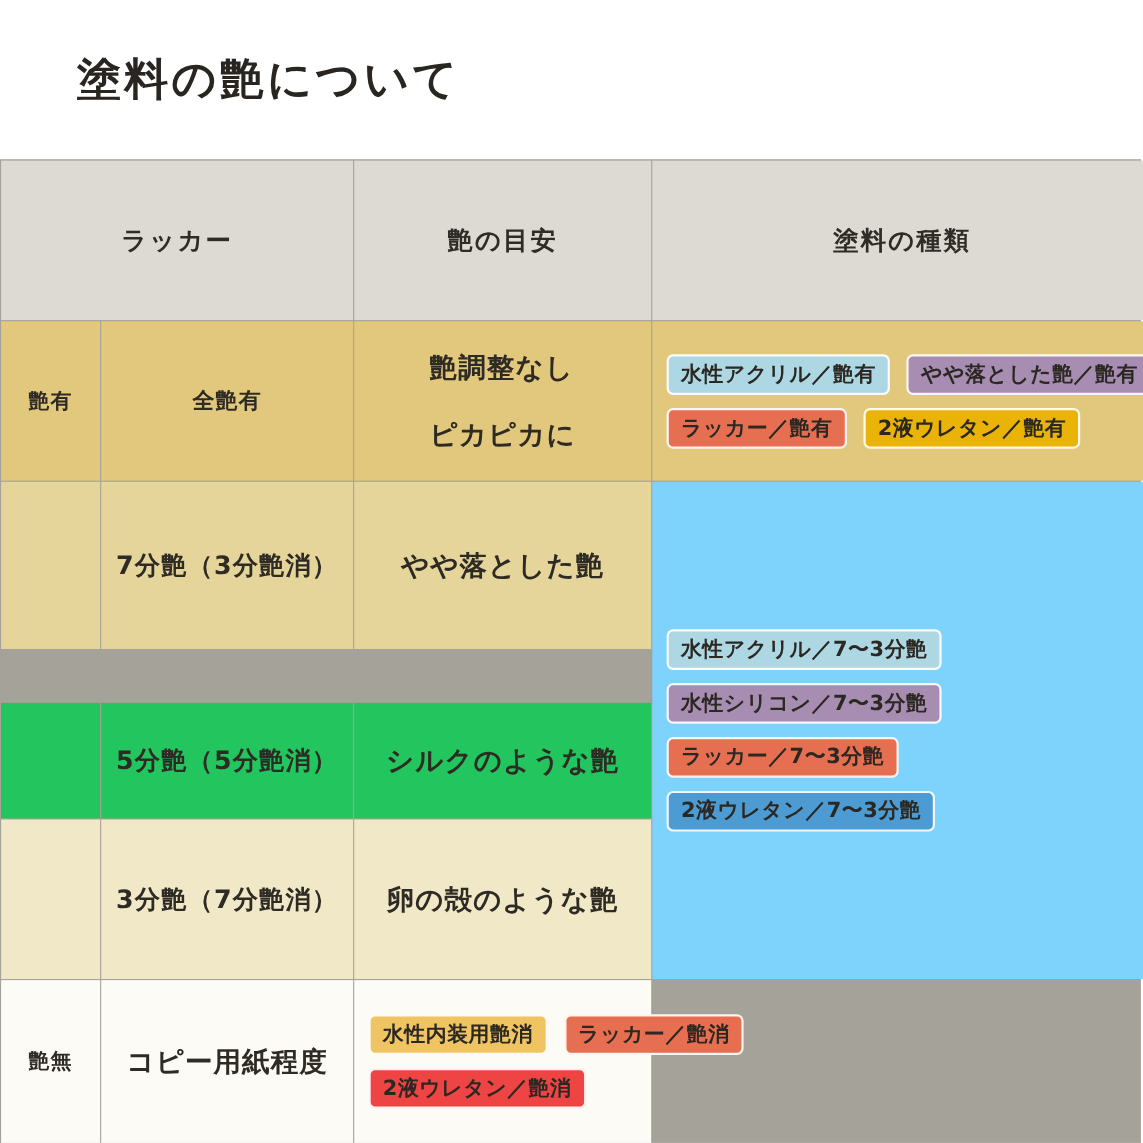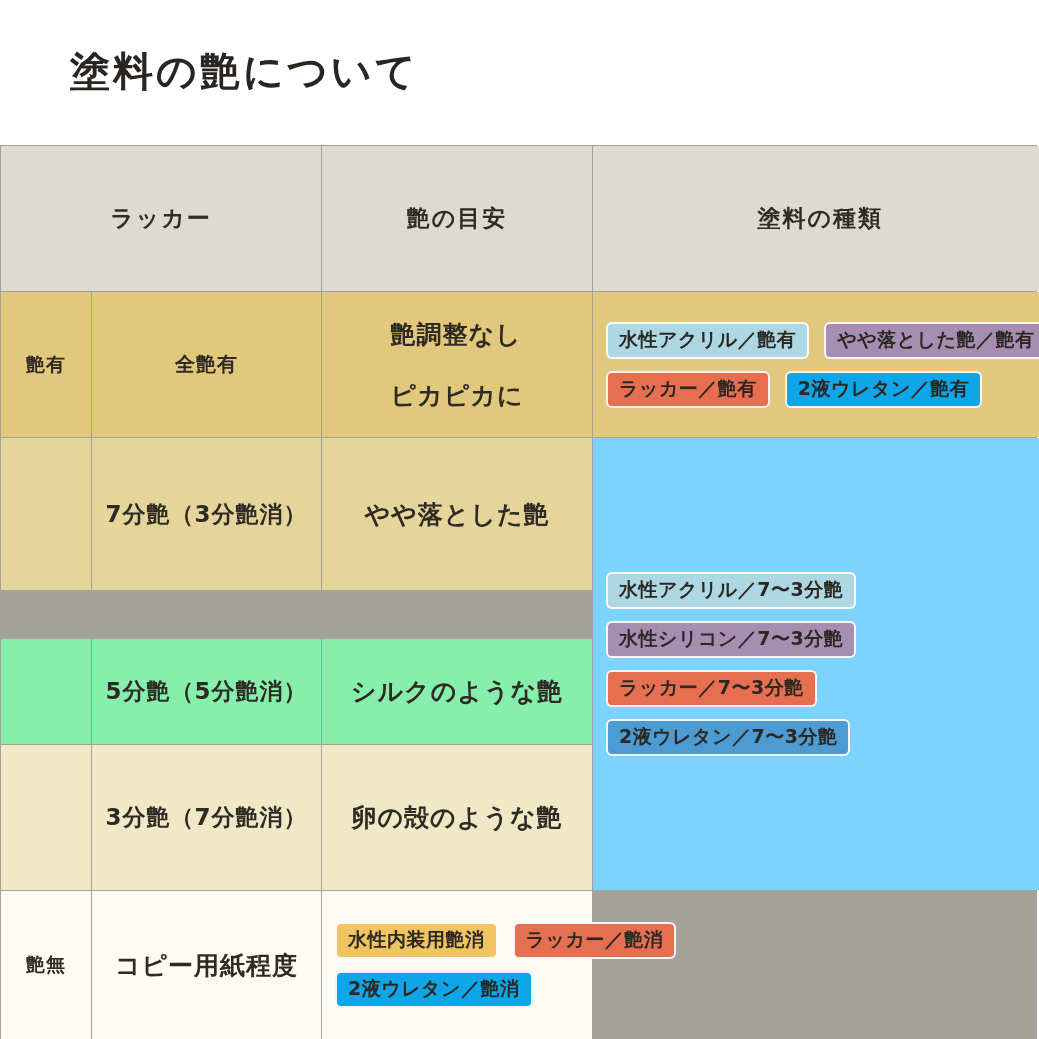--- a/index.html
+++ b/index.html
@@ -24,21 +24,21 @@
     background: #a5a299;           
     border: 1px solid #a5a299;
     border-bottom: none;
   }
   .cell { display: flex; align-items: center; justify-content: center; }
 
   
   .bg-header  { background: #dcdad3; }
   .bg-row1    { background: #e2c87c; }
   .bg-row2    { background: #e6d59b; }
-  .bg-row3    { background: #86efac; margin-top: 48px; }
+  .bg-row3    { background: #22c55e; margin-top: 48px; }
   .bg-row4    { background: #f0e8c6; }
   .bg-row5    { background: #fcfbf5; }
   .bg-mid     { background: #7dd3fc; }
 
   .head-label { font-size: 23px; font-weight: bold; letter-spacing: 2px; color: #2f2b26; }
   .group-label { font-size: 19px; font-weight: bold; letter-spacing: 1px; }
   .notation-label { font-size: 20px; font-weight: bold; letter-spacing: 1px; }
   .notation-small { font-size: 23px; }
   .guide-label { font-size: 25px; font-weight: bold; letter-spacing: 1px; }
   .guide-multiline { display: flex; flex-direction: column; gap: 28px; text-align: left; }
@@ -98,21 +98,21 @@
     </div>
   </div>
   <div class="cell bg-row1">
     <div class="badge-area">
       <div class="badge-line">
         <span class="badge" style="background-color: rgb(174, 215, 228);">水性アクリル／艶有</span>
         <span class="badge" style="background-color: rgb(167, 141, 178);">やや落とした艶／艶有</span>
       </div>
       <div class="badge-line">
         <span class="badge" style="background-color: rgb(229, 111, 80);">ラッカー／艶有</span>
-        <span class="badge" style="background-color: #0ea5e9;">2液ウレタン／艶有</span>
+        <span class="badge" style="background-color: #eab308;">2液ウレタン／艶有</span>
       </div>
     </div>
   </div>
 
   <div class="cell bg-row2"></div>
   <div class="cell bg-row2">
     <span class="notation-label notation-small">7分艶（3分艶消）</span>
   </div>
   <div class="cell bg-row2">
     <span class="guide-label">やや落とした艶</span>
@@ -149,18 +149,18 @@
   <div class="cell bg-row5">
     <span class="guide-label">コピー用紙程度</span>
   </div>
   <div class="cell bg-row5">
     <div class="badge-area">
       <div class="badge-line">
         <span class="badge" style="background-color: rgb(241, 196, 99);">水性内装用艶消</span>
         <span class="badge" style="background-color: rgb(229, 111, 80);">ラッカー／艶消</span>
       </div>
       <div class="badge-line">
-        <span class="badge" style="background-color: #0ea5e9;">2液ウレタン／艶消</span>
+        <span class="badge" style="background-color: #ef4444;">2液ウレタン／艶消</span>
       </div>
     </div>
   </div>
 
 </div>
 
 </body></html>

